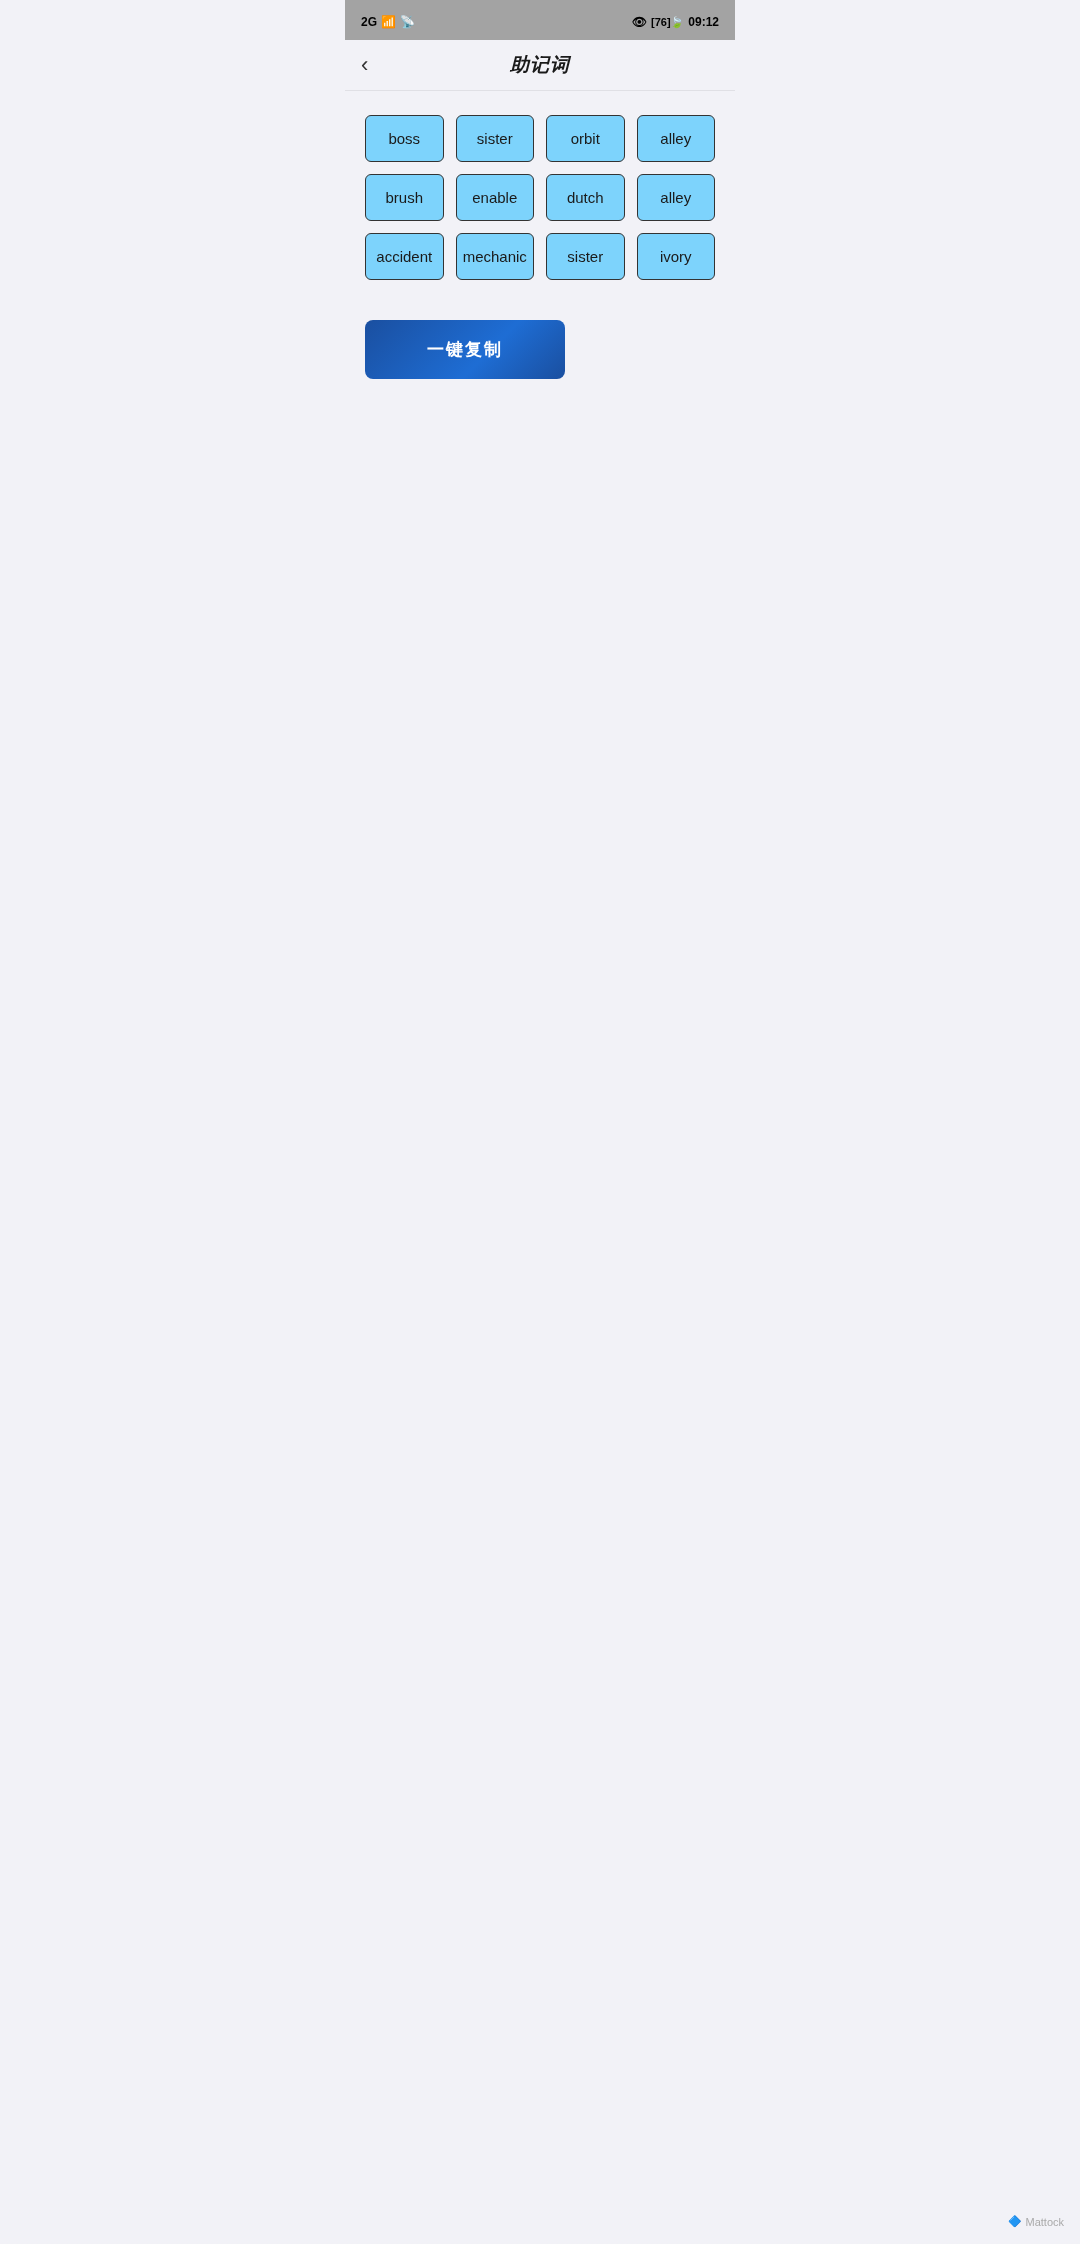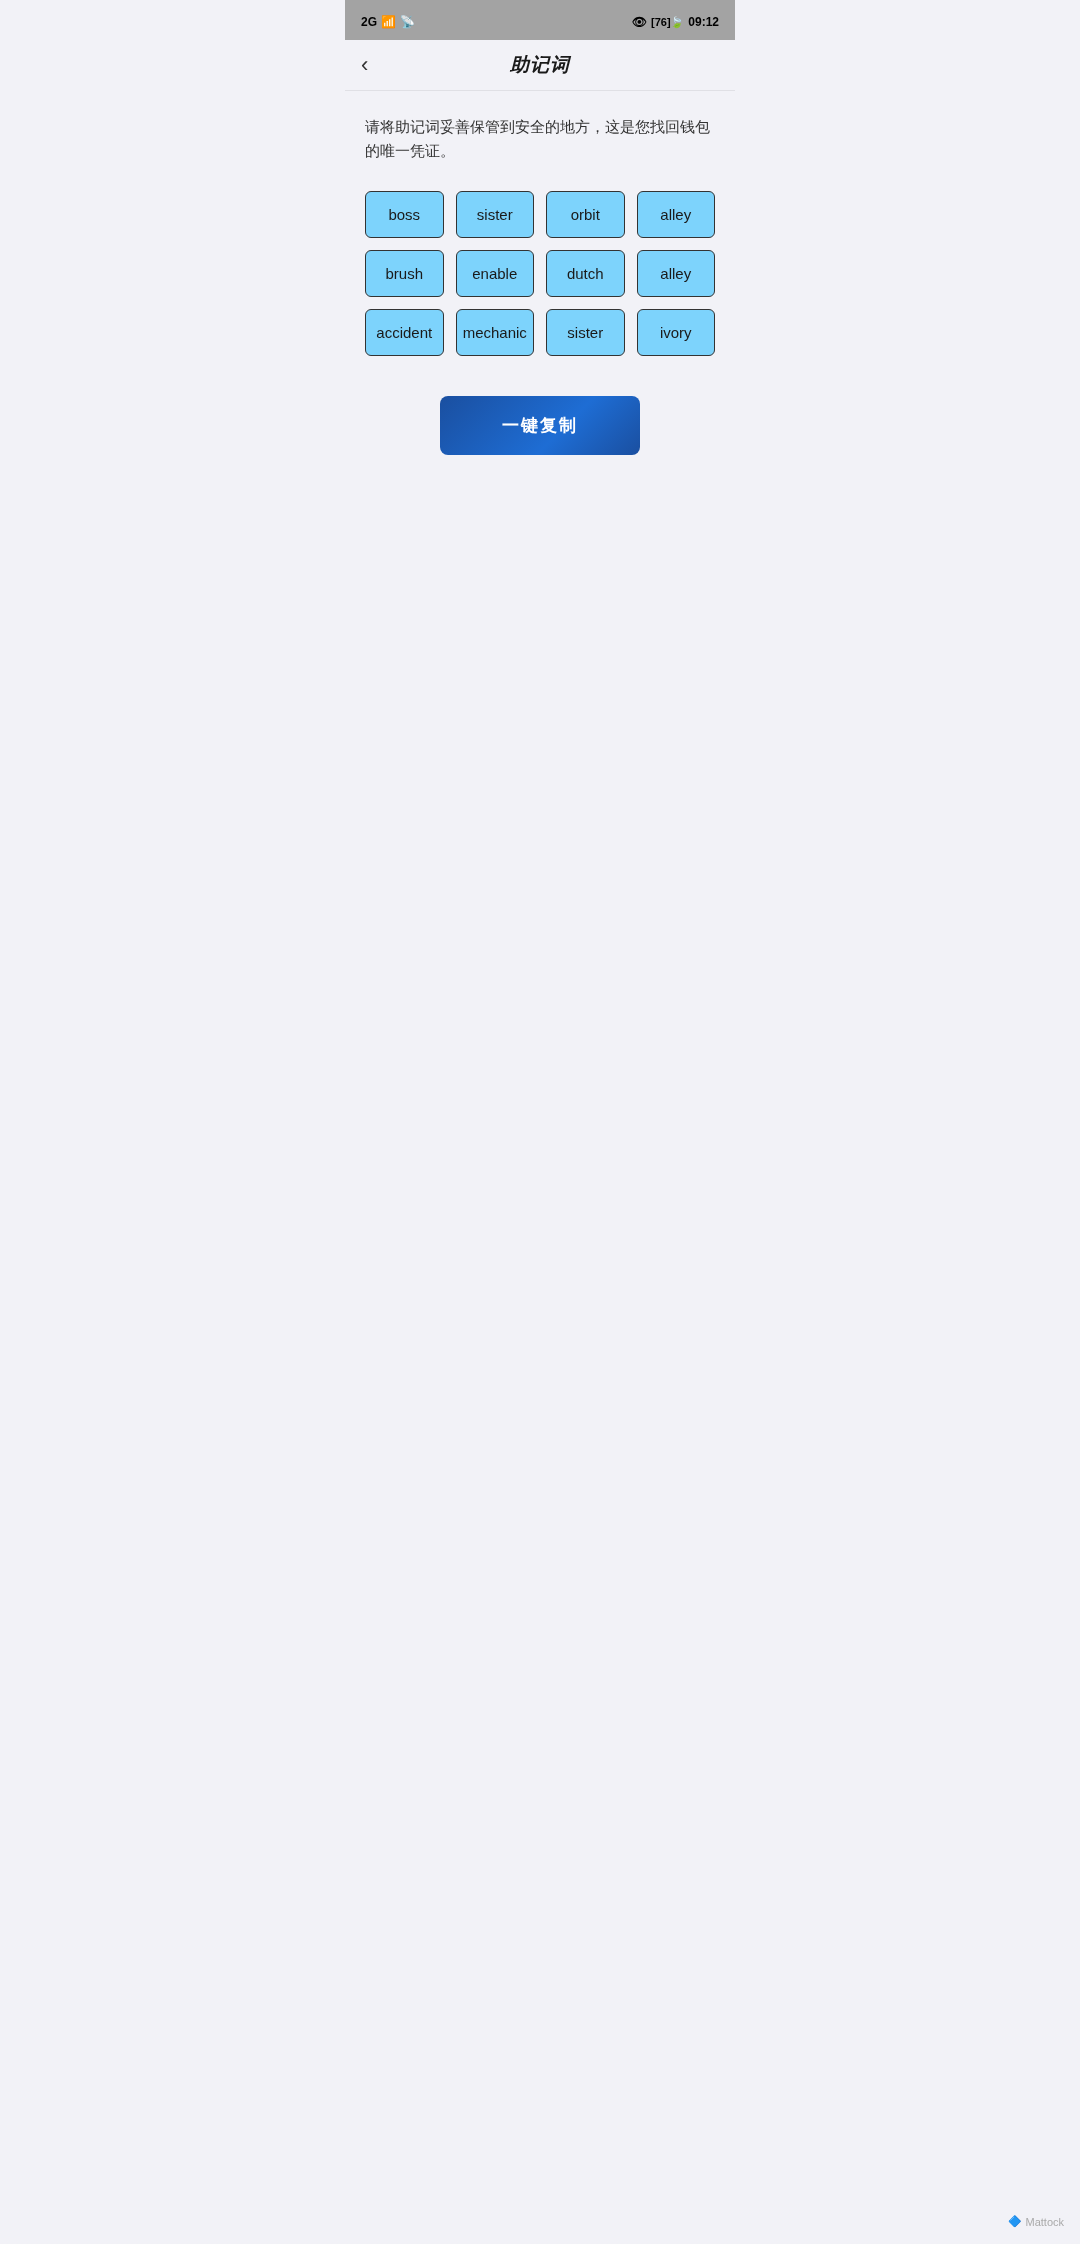--- a/index.html
+++ b/index.html
@@ -108,21 +108,21 @@
       text-align: center;
       background-color: #7dd3fc;
       font-size: 15px;
       color: #1a1a1a;
       cursor: default;
     }
 
     
     .copy-btn-wrapper {
       display: flex;
-      justify-content: center;
+      justify-content: flex-start;
       margin-top: 22px;
     }
 
     .copy-btn {
       background: linear-gradient(135deg, #1a4fa0 0%, #1e6dd4 60%, #1a4fa0 100%);
       color: #fff;
       border: none;
       border-radius: 8px;
       padding: 18px 60px;
       font-size: 17px;
@@ -162,21 +162,20 @@
   </div>
 </div>
 
 <div class="nav-bar">
   <span class="nav-back">‹</span>
   <span class="nav-title">助记词</span>
 </div>
 
 <div class="content">
 
-  <p class="description">请将助记词妥善保管到安全的地方，这是您找回钱包的唯一凭证。</p>
 
   <div class="words-grid" id="words-grid">
   <div class="word-cell">boss</div>
       <div class="word-cell">sister</div>
       <div class="word-cell">orbit</div>
       <div class="word-cell">alley</div>
       <div class="word-cell">brush</div>
       <div class="word-cell">enable</div>
       <div class="word-cell">dutch</div>
       <div class="word-cell">alley</div>

